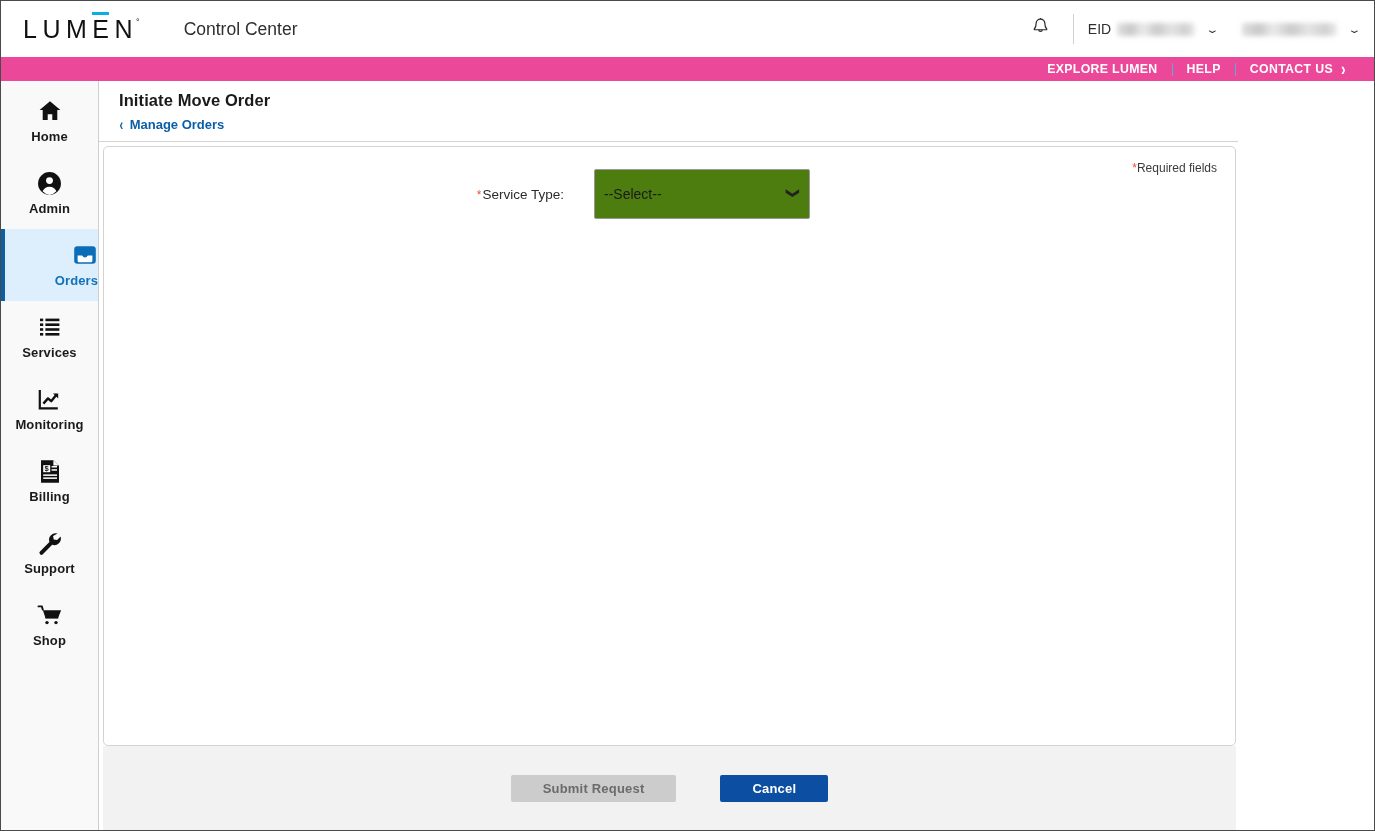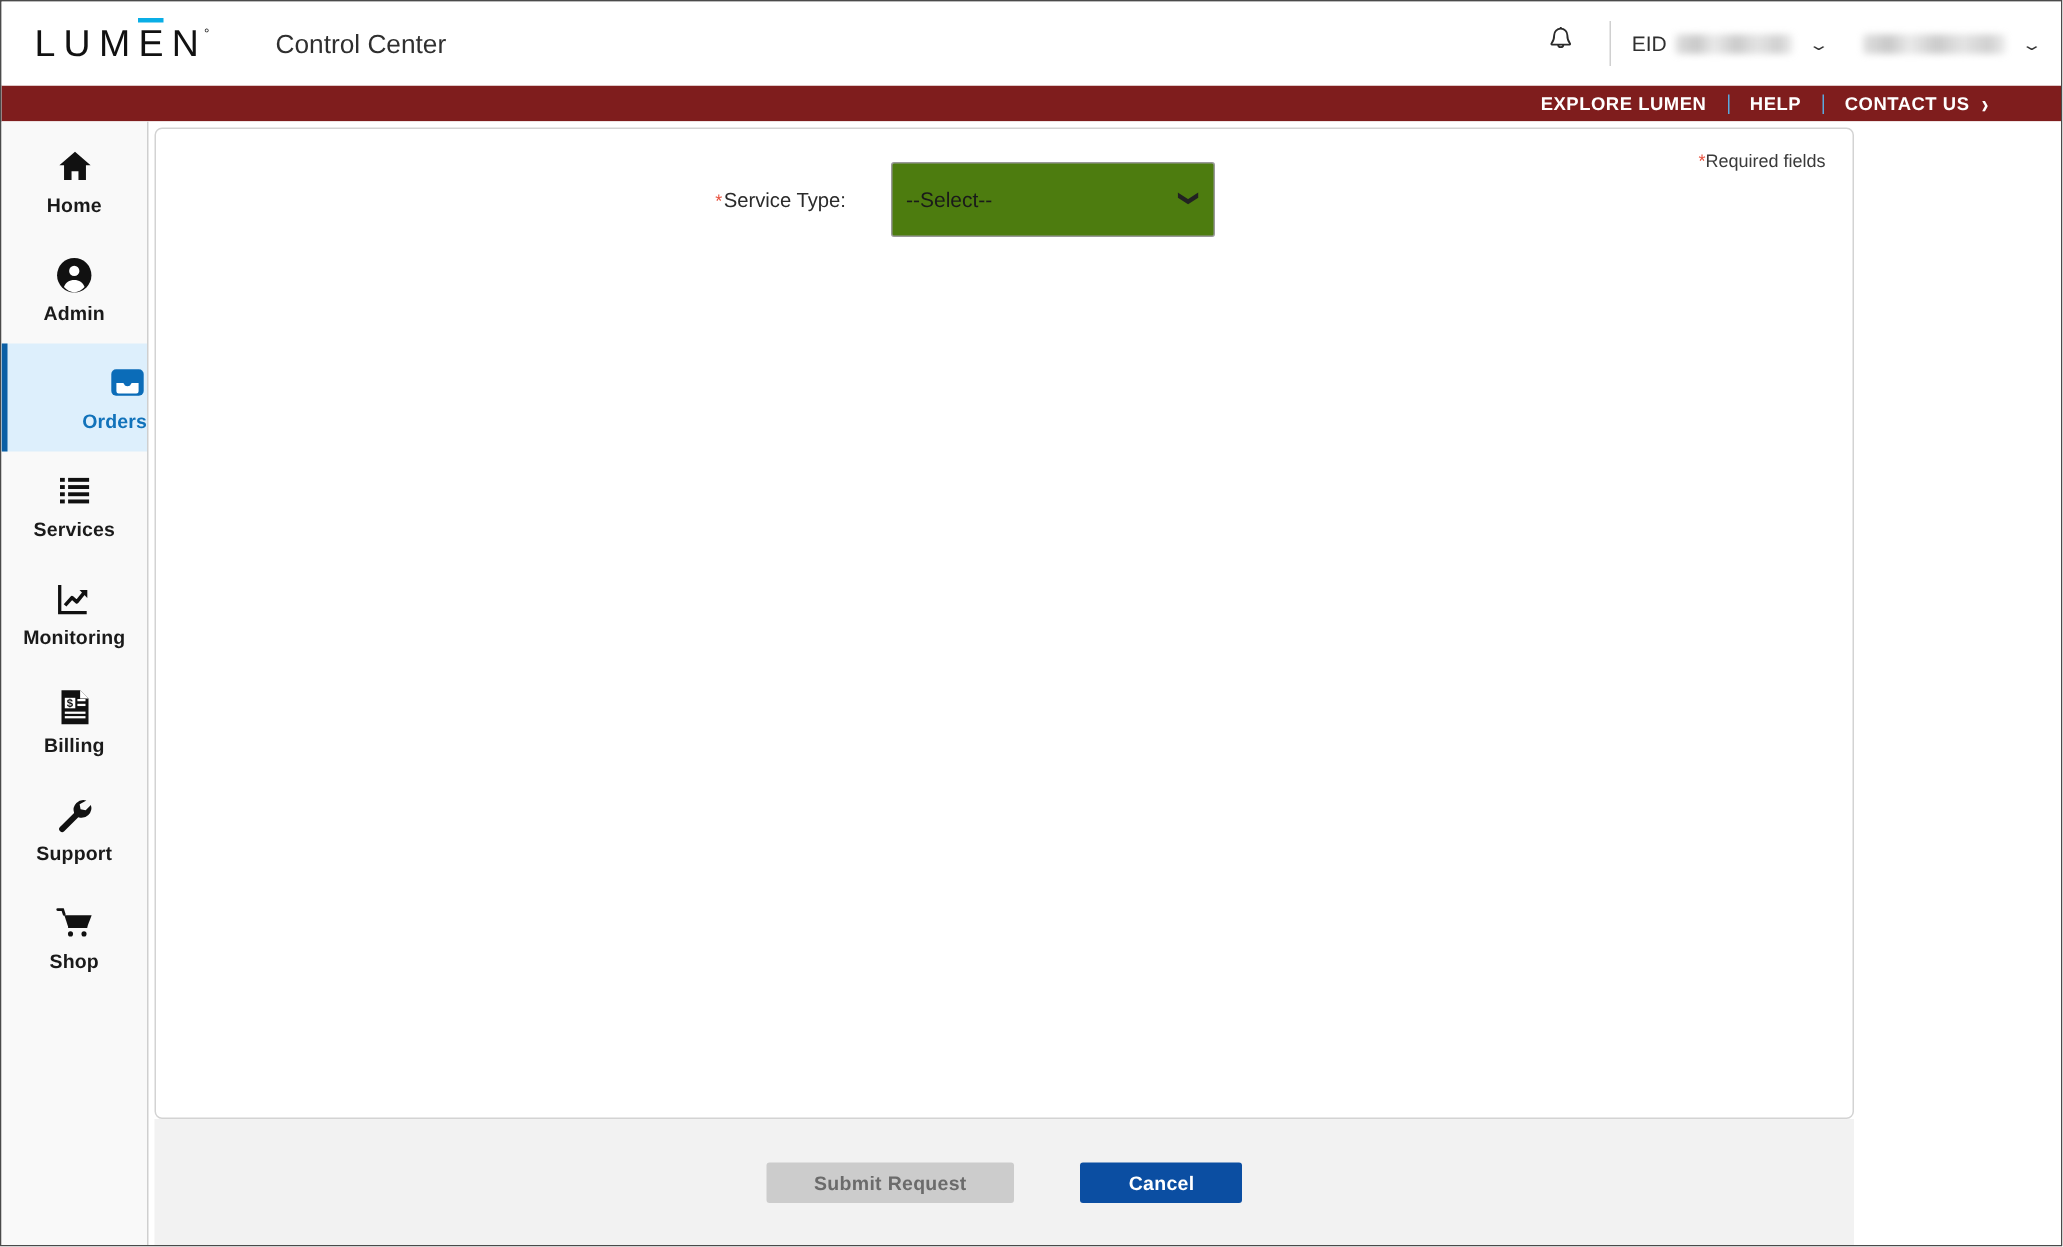--- a/index.html
+++ b/index.html
@@ -106,25 +106,25 @@
   .blurred.acct-val { width: 95px; margin-left: 24px; }
   .chev {
     font-size: 13px; color: #333; line-height: 1;
     transform: scaleX(1.35) scaleY(.78);
     margin-left: 6px;
   }
 
   
   .bluebar {
     height: 24px;
-    background: #7f1d1d;
+    background: #ec4899;
     display: flex;
     align-items: center;
     justify-content: flex-end;
-    padding-right: 34px;
+    padding-right: 14px;
     gap: 0;
   }
   .bluebar a {
     color: #ffffff;
     font-size: 12.3px;
     font-weight: bold;
     letter-spacing: .35px;
     text-decoration: none;
     cursor: pointer;
     padding: 0 14px;
@@ -488,20 +488,27 @@
           </svg>
         </span>
         <span class="nav-label">Shop</span>
       </div>
 
     </nav>
 
     <div class="main">
       <div class="content-col">
 
+        <div class="page-head">
+          <div class="page-title">Initiate Move Order</div>
+          <a class="back-link">
+            <span class="bchev">‹</span>
+            <span>Manage Orders</span>
+          </a>
+        </div>
 
         <div class="card-area">
           <div class="form-card">
 
             <div class="required-note"><span class="req-star">*</span><span>Required fields</span></div>
 
             <div class="form-row">
               <label class="field-label"><span class="req-star">*</span><span>Service Type:</span></label>
 
               <div class="select-wrap">

